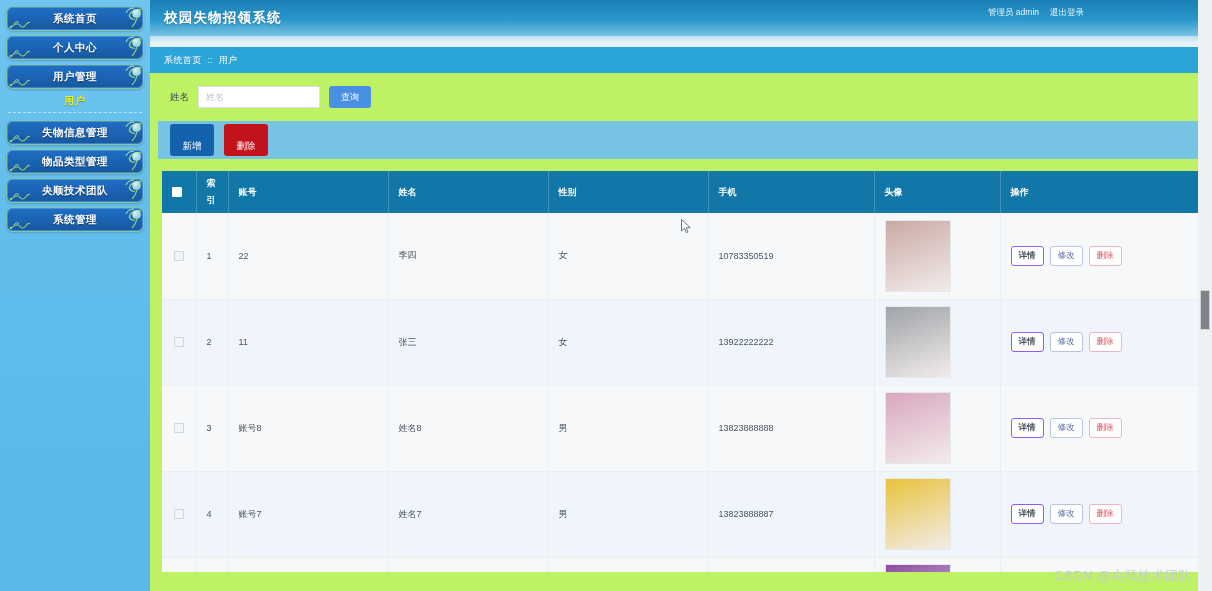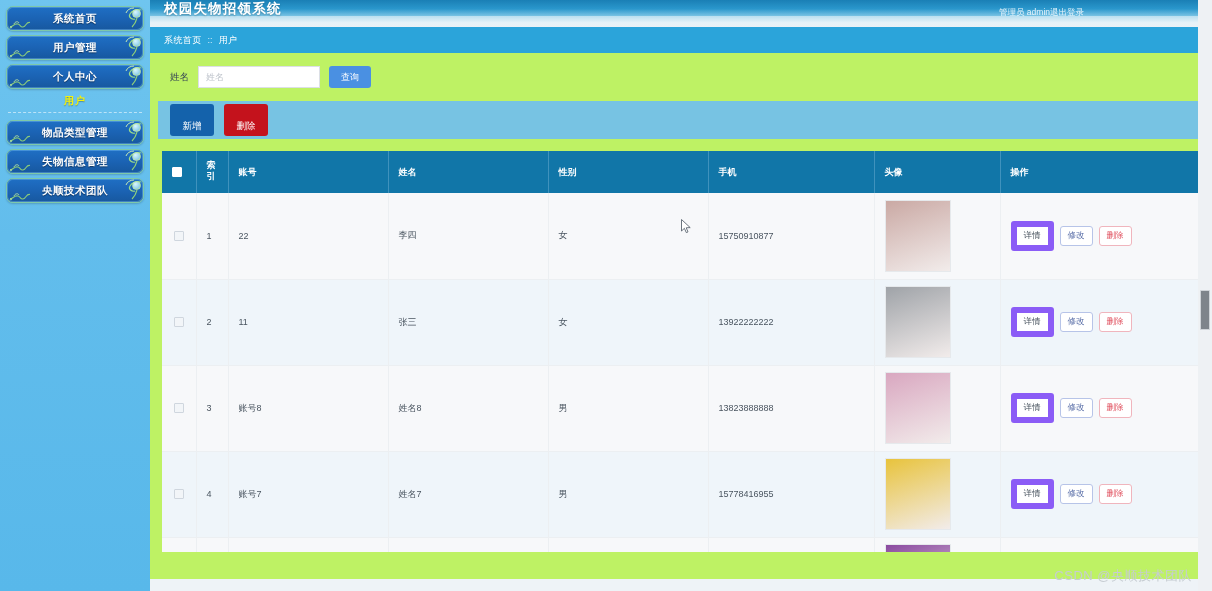--- a/index.html
+++ b/index.html
@@ -56,32 +56,32 @@
   }
   .menu-divider {
     height: 0; border-top: 1px dashed rgba(255,255,255,.55);
     margin: 0 2px 7px 2px;
   }
 
   
   #main { flex: 1 1 auto; height: 591px; position: relative; background: #eef3f7; overflow: hidden;}
 
   #topbar {
-    height: 16px;
+    height: 36px;
     background: linear-gradient(180deg, #1a7fb5 0%, #2a97cc 55%, #79c3e4 100%);
     position: relative;
-    display: flex; 
+    display: flex; align-items: center;
   }
   #topbar .app-title {
     margin-left: 14px; color: #ffffff; font-size: 13.5px; font-weight: bold;
     letter-spacing: 1.2px; text-shadow: 0 1px 2px rgba(0,0,0,.25);
   }
   #topbar .user-area {
     position: absolute; right: 128px; top: 7px;
-    display: flex; align-items: center;
+    display: flex; gap: 11px; align-items: center;
   }
   #topbar .user-area span { color: #eaf6fd; font-size: 8.5px; }
   #topbar .user-area .logout { cursor: pointer; }
 
   #topbar-fade {
     height: 11px;
     background: linear-gradient(180deg, #b9dff0 0%, #e6f2f8 60%, #eaf1f6 100%);
   }
 
   #breadcrumb {
@@ -143,21 +143,21 @@
   }
   table.grid { width: 100%; border-collapse: collapse; table-layout: fixed; }
   table.grid thead th {
     background: #1176a8; color: #ffffff;
     font-size: 9px; font-weight: bold; text-align: left;
     height: 42px; padding: 0 10px;
     border-right: 1px solid #3f92bd; vertical-align: middle;
   }
   table.grid thead th:last-child { border-right: none; }
   th.col-check { width: 34px; padding: 0; text-align: center; }
-  th.col-idx   { width: 32px; padding: 0 0 0 8px; line-height: 11px; font-family: Liberation Mono, monospace; }
+  th.col-idx   { width: 32px; padding: 0 0 0 8px; line-height: 17px; }
   th.col-acct  { width: 160px; }
   th.col-name  { width: 160px; }
   th.col-sex   { width: 160px; }
   th.col-phone { width: 166px; }
   th.col-avatar{ width: 126px; }
   th.col-ops   { width: auto; }
 
   table.grid tbody td {
     font-size: 9px; color: #4a5560;
     border-right: 1px solid #eceff2;
@@ -181,21 +181,21 @@
     width: 66px; height: 72px; display: block;
     border: 1px solid #e6e9ec; background-size: cover;
     background-position: center;
   }
   .ops { display: flex; gap: 6px; align-items: center; }
   .op-btn {
     font-size: 8.5px; padding: 3px 7px; border-radius: 3px;
     background: #ffffff; cursor: pointer; white-space: nowrap;
     font-family: "Liberation Sans", sans-serif;
   }
-  .op-btn.detail { border: 6px solid #8b5cf6; color: #4a5560; }
+  .op-btn.detail { border: 1px solid #8b5cf6; color: #4a5560; font-weight: bold; }
   .op-btn.edit   { border: 1px solid #b7c4e8; color: #5a6fa8; }
   .op-btn.del    { border: 1px solid #f0b5bd; color: #e0515f; }
 
   
   #cursor {
     position: absolute; left: 531px; top: 219px;
     width: 11px; height: 15px; pointer-events: none; z-index: 40;
   }
   
   #page-scroll {
@@ -239,81 +239,95 @@
             <path d="M1,12 C4,12 5,8 9,9 C12,9.8 11,12.5 14,12 C17.5,11.4 17,6.5 21,7.5" fill="none" stroke="#9ede74" stroke-width="1.1"></path>
             <path d="M5,9 C6,6.5 9,6 10,8" fill="none" stroke="#c9f0a5" stroke-width="1"></path>
             <circle cx="2" cy="12" r="1.1" fill="#bdf09a"></circle>
           </svg>
           <svg class="vine-tr" viewBox="0 0 34 22">
             <path d="M33,3 C28,2 24,4 22,7 C20,10 24,13 27,12" fill="none" stroke="#a9e884" stroke-width="1.2"></path>
             <path d="M26,1 C22,1 19,3 18,6" fill="none" stroke="#d6f5b4" stroke-width="1"></path>
             <path d="M29,11 C28,15 26,18 24,20" fill="none" stroke="#9ede74" stroke-width="1.1"></path>
           </svg>
           <span class="knob"></span>
+          <span class="label">个人中心</span>
+        </div>
+        <div class="menu-btn">
+          <svg class="vine-tl" viewBox="0 0 34 14">
+            <path d="M1,12 C4,12 5,8 9,9 C12,9.8 11,12.5 14,12 C17.5,11.4 17,6.5 21,7.5" fill="none" stroke="#9ede74" stroke-width="1.1"></path>
+            <path d="M5,9 C6,6.5 9,6 10,8" fill="none" stroke="#c9f0a5" stroke-width="1"></path>
+            <circle cx="2" cy="12" r="1.1" fill="#bdf09a"></circle>
+          </svg>
+          <svg class="vine-tr" viewBox="0 0 34 22">
+            <path d="M33,3 C28,2 24,4 22,7 C20,10 24,13 27,12" fill="none" stroke="#a9e884" stroke-width="1.2"></path>
+            <path d="M26,1 C22,1 19,3 18,6" fill="none" stroke="#d6f5b4" stroke-width="1"></path>
+            <path d="M29,11 C28,15 26,18 24,20" fill="none" stroke="#9ede74" stroke-width="1.1"></path>
+          </svg>
+          <span class="knob"></span>
           <span class="label">用户管理</span>
-        </div>
-        <div class="menu-btn">
-          <svg class="vine-tl" viewBox="0 0 34 14">
-            <path d="M1,12 C4,12 5,8 9,9 C12,9.8 11,12.5 14,12 C17.5,11.4 17,6.5 21,7.5" fill="none" stroke="#9ede74" stroke-width="1.1"></path>
-            <path d="M5,9 C6,6.5 9,6 10,8" fill="none" stroke="#c9f0a5" stroke-width="1"></path>
-            <circle cx="2" cy="12" r="1.1" fill="#bdf09a"></circle>
-          </svg>
-          <svg class="vine-tr" viewBox="0 0 34 22">
-            <path d="M33,3 C28,2 24,4 22,7 C20,10 24,13 27,12" fill="none" stroke="#a9e884" stroke-width="1.2"></path>
-            <path d="M26,1 C22,1 19,3 18,6" fill="none" stroke="#d6f5b4" stroke-width="1"></path>
-            <path d="M29,11 C28,15 26,18 24,20" fill="none" stroke="#9ede74" stroke-width="1.1"></path>
-          </svg>
-          <span class="knob"></span>
-          <span class="label">个人中心</span>
         </div>
       </div>
     <div class="sub-label">用户</div>
     <div class="menu-divider"></div>
     <div id="sidebar-bottom">
         <div class="menu-btn">
           <svg class="vine-tl" viewBox="0 0 34 14">
             <path d="M1,12 C4,12 5,8 9,9 C12,9.8 11,12.5 14,12 C17.5,11.4 17,6.5 21,7.5" fill="none" stroke="#9ede74" stroke-width="1.1"></path>
             <path d="M5,9 C6,6.5 9,6 10,8" fill="none" stroke="#c9f0a5" stroke-width="1"></path>
             <circle cx="2" cy="12" r="1.1" fill="#bdf09a"></circle>
           </svg>
           <svg class="vine-tr" viewBox="0 0 34 22">
             <path d="M33,3 C28,2 24,4 22,7 C20,10 24,13 27,12" fill="none" stroke="#a9e884" stroke-width="1.2"></path>
             <path d="M26,1 C22,1 19,3 18,6" fill="none" stroke="#d6f5b4" stroke-width="1"></path>
             <path d="M29,11 C28,15 26,18 24,20" fill="none" stroke="#9ede74" stroke-width="1.1"></path>
           </svg>
           <span class="knob"></span>
+          <span class="label">失物信息管理</span>
+        </div>
+        <div class="menu-btn">
+          <svg class="vine-tl" viewBox="0 0 34 14">
+            <path d="M1,12 C4,12 5,8 9,9 C12,9.8 11,12.5 14,12 C17.5,11.4 17,6.5 21,7.5" fill="none" stroke="#9ede74" stroke-width="1.1"></path>
+            <path d="M5,9 C6,6.5 9,6 10,8" fill="none" stroke="#c9f0a5" stroke-width="1"></path>
+            <circle cx="2" cy="12" r="1.1" fill="#bdf09a"></circle>
+          </svg>
+          <svg class="vine-tr" viewBox="0 0 34 22">
+            <path d="M33,3 C28,2 24,4 22,7 C20,10 24,13 27,12" fill="none" stroke="#a9e884" stroke-width="1.2"></path>
+            <path d="M26,1 C22,1 19,3 18,6" fill="none" stroke="#d6f5b4" stroke-width="1"></path>
+            <path d="M29,11 C28,15 26,18 24,20" fill="none" stroke="#9ede74" stroke-width="1.1"></path>
+          </svg>
+          <span class="knob"></span>
           <span class="label">物品类型管理</span>
         </div>
         <div class="menu-btn">
           <svg class="vine-tl" viewBox="0 0 34 14">
             <path d="M1,12 C4,12 5,8 9,9 C12,9.8 11,12.5 14,12 C17.5,11.4 17,6.5 21,7.5" fill="none" stroke="#9ede74" stroke-width="1.1"></path>
             <path d="M5,9 C6,6.5 9,6 10,8" fill="none" stroke="#c9f0a5" stroke-width="1"></path>
             <circle cx="2" cy="12" r="1.1" fill="#bdf09a"></circle>
           </svg>
           <svg class="vine-tr" viewBox="0 0 34 22">
             <path d="M33,3 C28,2 24,4 22,7 C20,10 24,13 27,12" fill="none" stroke="#a9e884" stroke-width="1.2"></path>
             <path d="M26,1 C22,1 19,3 18,6" fill="none" stroke="#d6f5b4" stroke-width="1"></path>
             <path d="M29,11 C28,15 26,18 24,20" fill="none" stroke="#9ede74" stroke-width="1.1"></path>
           </svg>
           <span class="knob"></span>
-          <span class="label">失物信息管理</span>
-        </div>
-        <div class="menu-btn">
-          <svg class="vine-tl" viewBox="0 0 34 14">
-            <path d="M1,12 C4,12 5,8 9,9 C12,9.8 11,12.5 14,12 C17.5,11.4 17,6.5 21,7.5" fill="none" stroke="#9ede74" stroke-width="1.1"></path>
-            <path d="M5,9 C6,6.5 9,6 10,8" fill="none" stroke="#c9f0a5" stroke-width="1"></path>
-            <circle cx="2" cy="12" r="1.1" fill="#bdf09a"></circle>
-          </svg>
-          <svg class="vine-tr" viewBox="0 0 34 22">
-            <path d="M33,3 C28,2 24,4 22,7 C20,10 24,13 27,12" fill="none" stroke="#a9e884" stroke-width="1.2"></path>
-            <path d="M26,1 C22,1 19,3 18,6" fill="none" stroke="#d6f5b4" stroke-width="1"></path>
-            <path d="M29,11 C28,15 26,18 24,20" fill="none" stroke="#9ede74" stroke-width="1.1"></path>
-          </svg>
-          <span class="knob"></span>
           <span class="label">央顺技术团队</span>
+        </div>
+        <div class="menu-btn">
+          <svg class="vine-tl" viewBox="0 0 34 14">
+            <path d="M1,12 C4,12 5,8 9,9 C12,9.8 11,12.5 14,12 C17.5,11.4 17,6.5 21,7.5" fill="none" stroke="#9ede74" stroke-width="1.1"></path>
+            <path d="M5,9 C6,6.5 9,6 10,8" fill="none" stroke="#c9f0a5" stroke-width="1"></path>
+            <circle cx="2" cy="12" r="1.1" fill="#bdf09a"></circle>
+          </svg>
+          <svg class="vine-tr" viewBox="0 0 34 22">
+            <path d="M33,3 C28,2 24,4 22,7 C20,10 24,13 27,12" fill="none" stroke="#a9e884" stroke-width="1.2"></path>
+            <path d="M26,1 C22,1 19,3 18,6" fill="none" stroke="#d6f5b4" stroke-width="1"></path>
+            <path d="M29,11 C28,15 26,18 24,20" fill="none" stroke="#9ede74" stroke-width="1.1"></path>
+          </svg>
+          <span class="knob"></span>
+          <span class="label">系统管理</span>
         </div>
       </div>
   </div>
 
   <div id="main">
 
     <div id="topbar">
       <div class="app-title">校园失物招领系统</div>
       <div class="user-area">
         <span>管理员 admin</span>
@@ -357,21 +371,21 @@
               <th class="col-ops">操作</th>
             </tr>
           </thead>
           <tbody id="table-body">
               <tr class="r-odd">
                 <td class="c-check"><span class="chk"></span></td>
                 <td>1</td>
                 <td>22</td>
                 <td>李四</td>
                 <td>女</td>
-                <td>15750910877</td>
+                <td>10783350519</td>
                 <td>
                   <span class="avatar" style="background: linear-gradient(160deg, rgb(202, 169, 164) 0%, rgb(242, 236, 235) 100%);"></span>
                 </td>
                 <td>
                   <div class="ops">
                     <span class="op-btn detail">详情</span>
                     <span class="op-btn edit">修改</span>
                     <span class="op-btn del">删除</span>
                   </div>
                 </td>
@@ -411,21 +425,21 @@
                     <span class="op-btn del">删除</span>
                   </div>
                 </td>
               </tr>
               <tr class="r-even">
                 <td class="c-check"><span class="chk"></span></td>
                 <td>4</td>
                 <td>账号7</td>
                 <td>姓名7</td>
                 <td>男</td>
-                <td>15778416955</td>
+                <td>13823888887</td>
                 <td>
                   <span class="avatar" style="background: linear-gradient(160deg, rgb(232, 195, 60) 0%, rgb(242, 236, 235) 100%);"></span>
                 </td>
                 <td>
                   <div class="ops">
                     <span class="op-btn detail">详情</span>
                     <span class="op-btn edit">修改</span>
                     <span class="op-btn del">删除</span>
                   </div>
                 </td>

